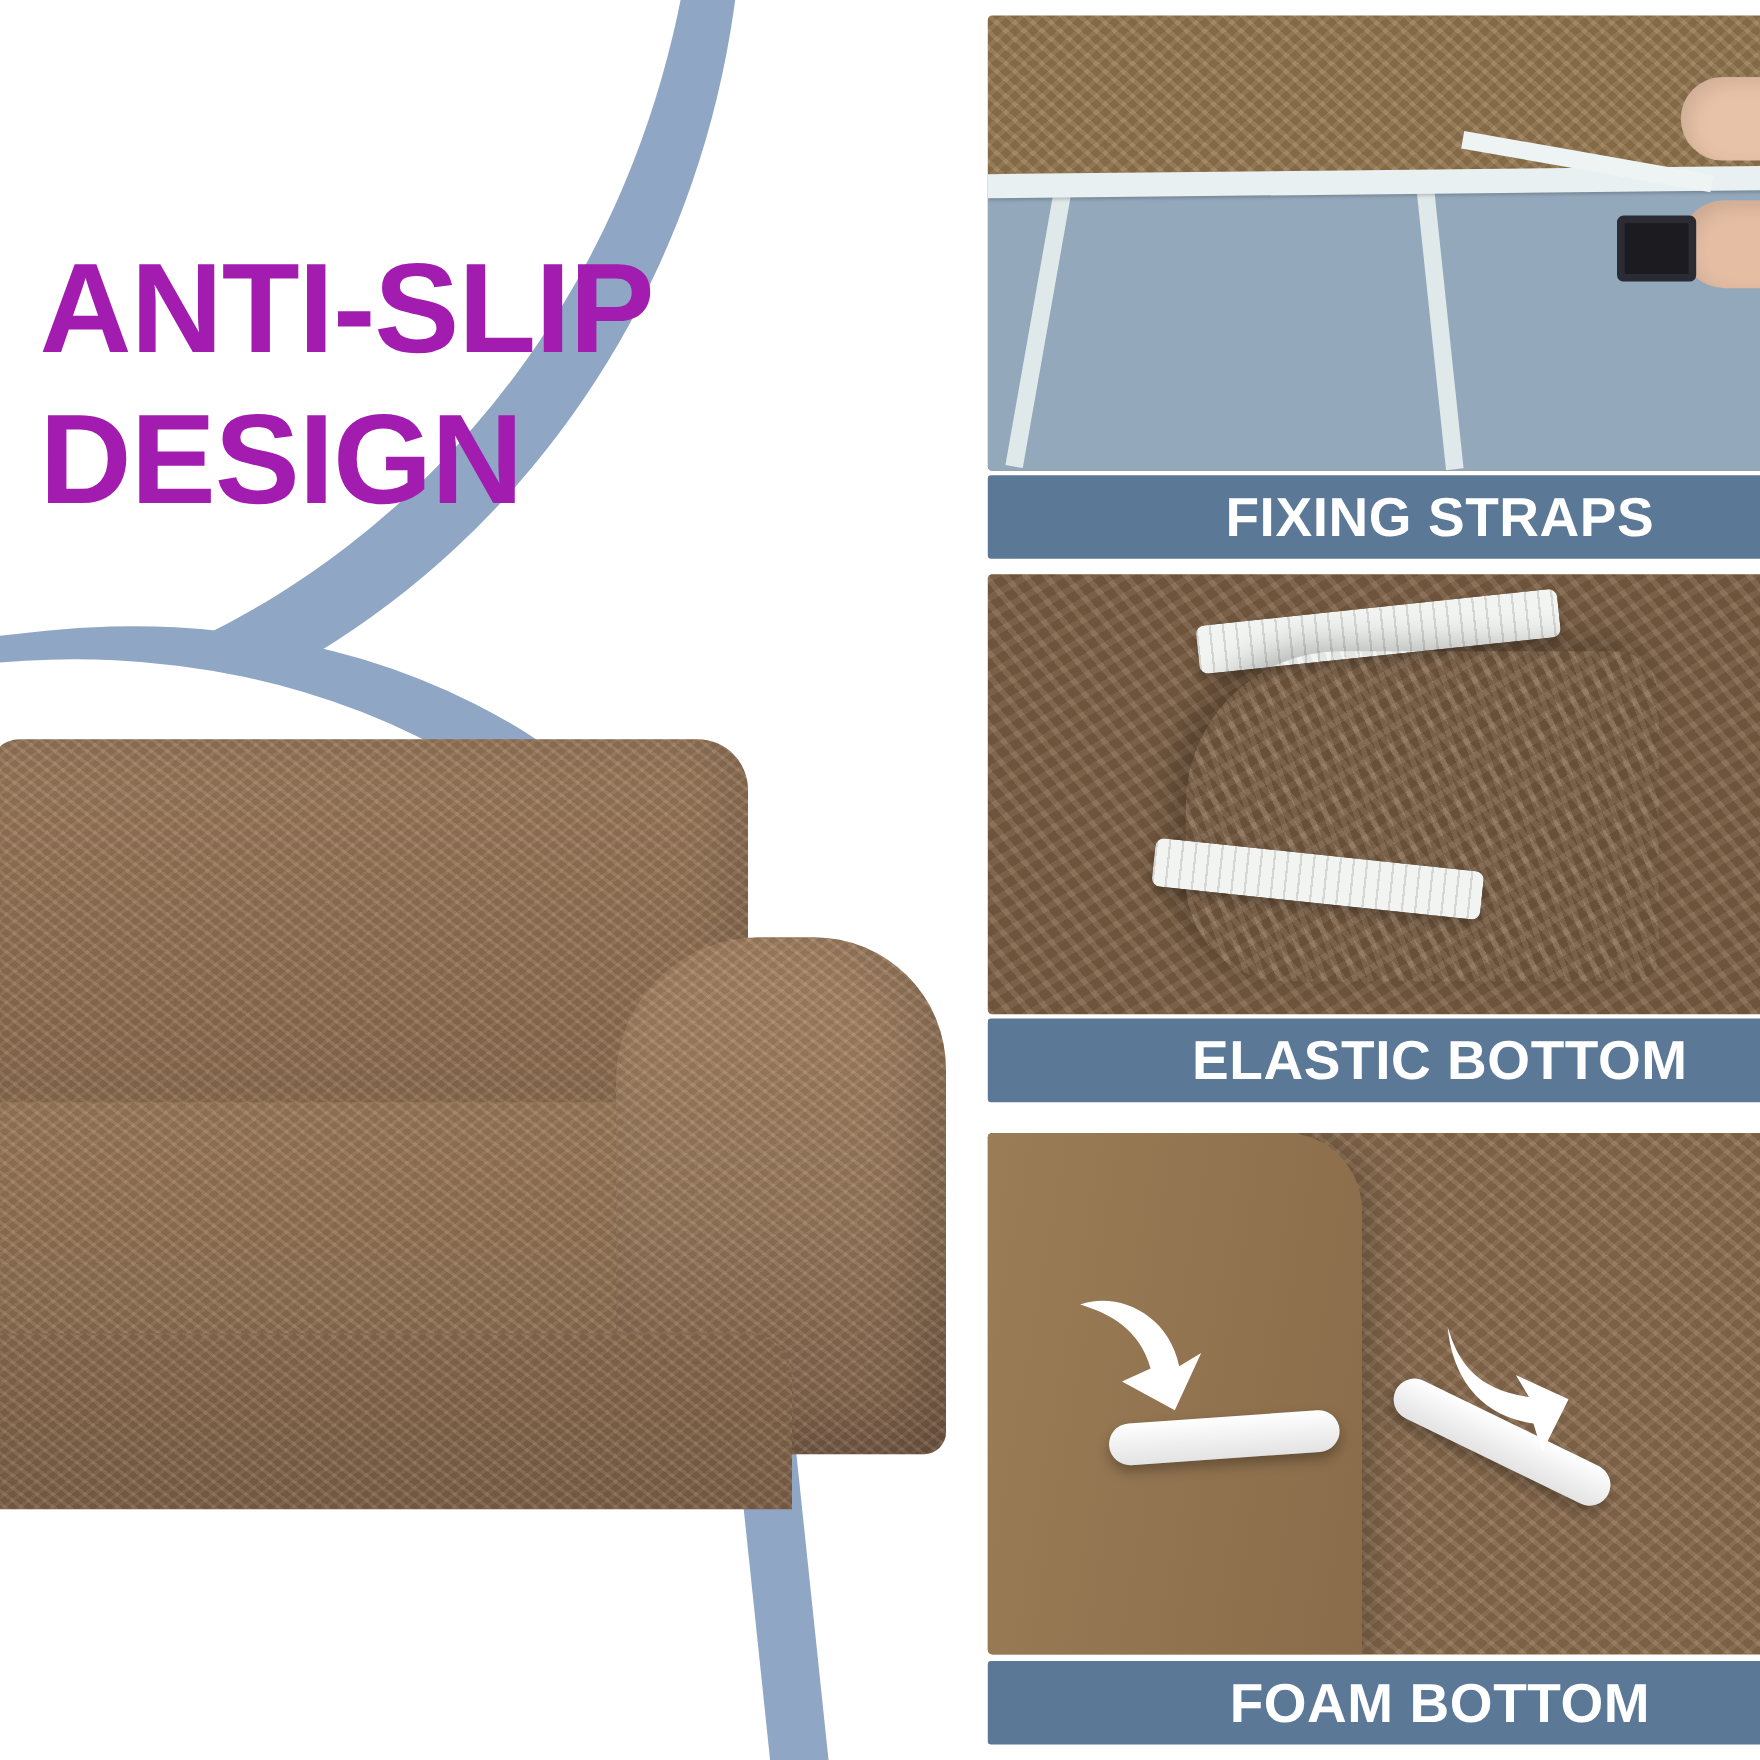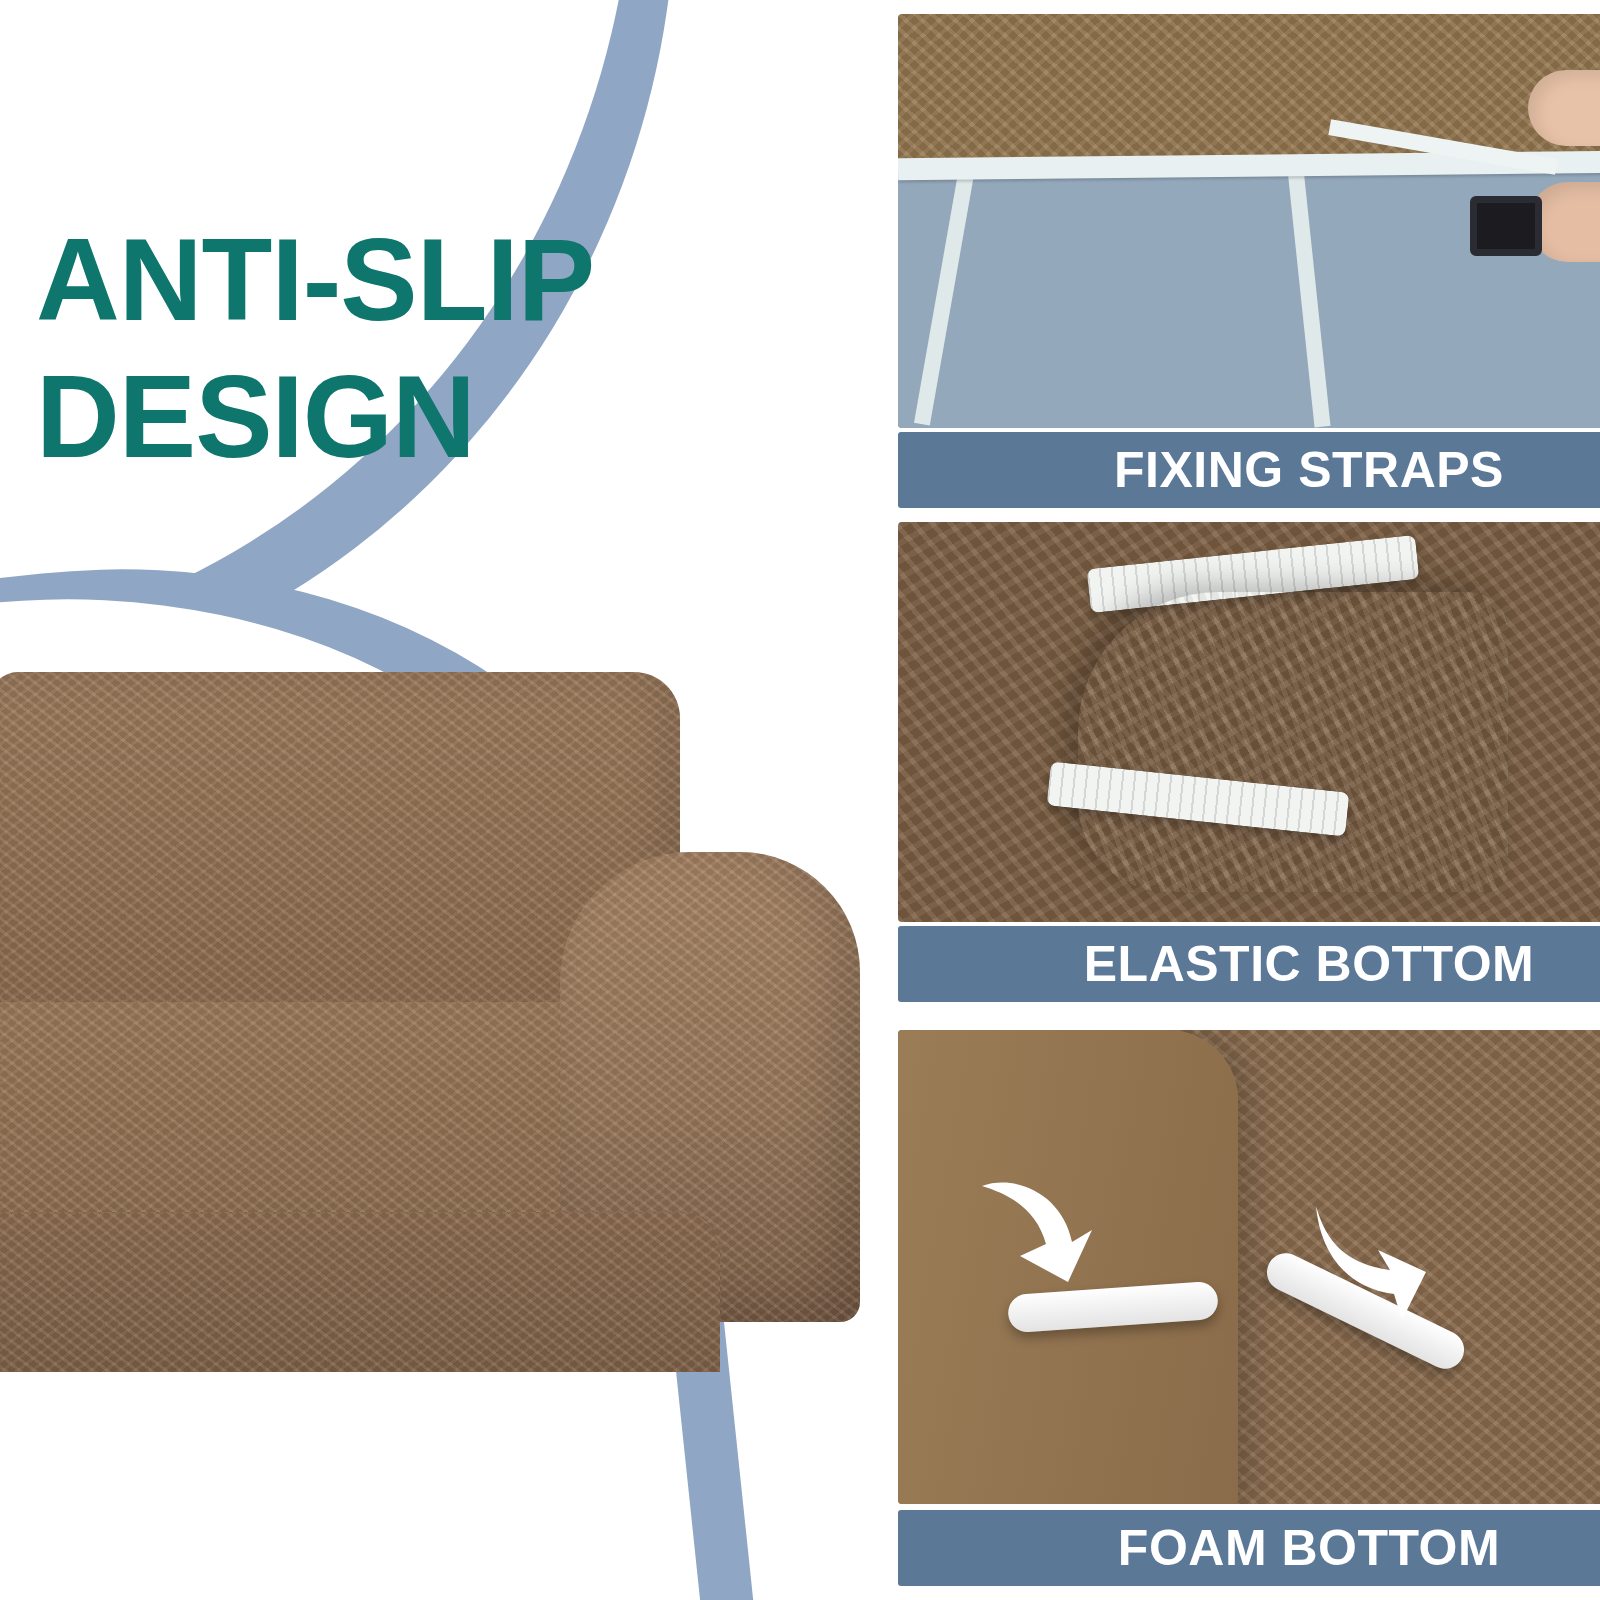--- a/index.html
+++ b/index.html
@@ -57,21 +57,21 @@
     border-radius: 0 60% 0 0 / 0 42% 0 0;
     transform: rotate(-6deg);
   }
 
   
   .headline {
     position: absolute;
     left: 36px;
     top: 212px;
     width: 760px;
-    color: #0f766e;
+    color: #a21caf;
     font-size: 116px;
     line-height: 1.18;
     font-weight: 700;
     letter-spacing: -1px;
     white-space: pre-line;
   }
 
   
   .sofa-wrap {
     position: absolute;

